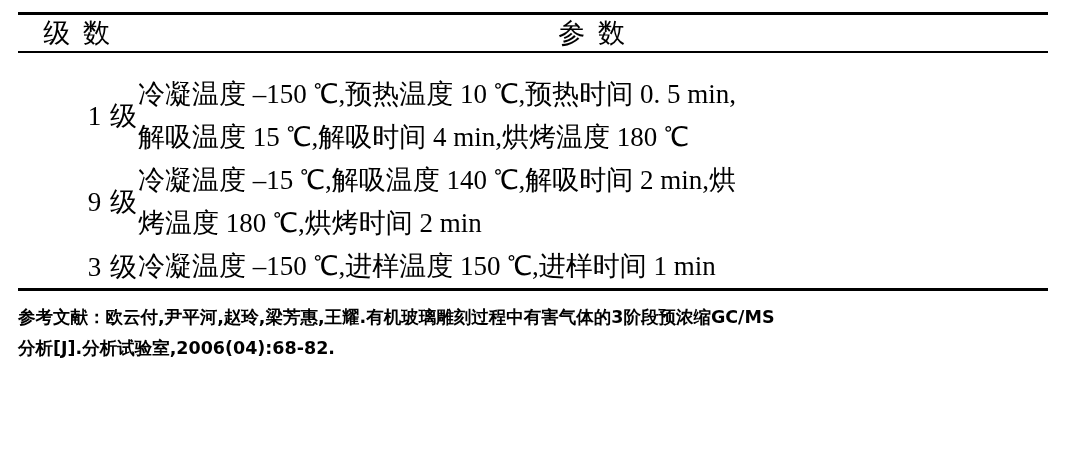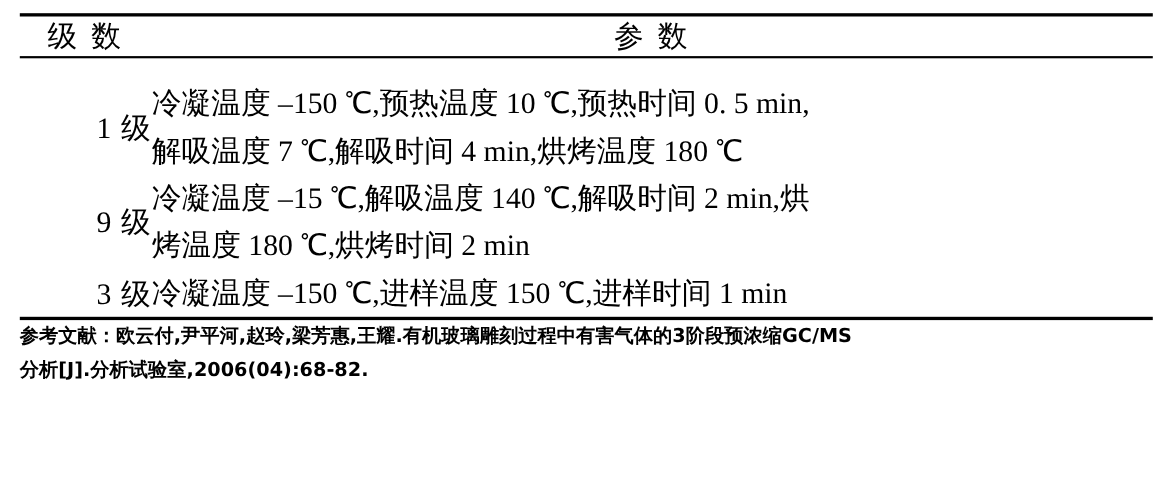--- a/index.html
+++ b/index.html
@@ -71,20 +71,21 @@
     white-space: nowrap;
   }
   tr.row-1 .level-cell,
   tr.row-1 .param-cell { padding-top: 20px; }
 
   .refs {
     font-family: "DejaVu Sans", sans-serif;
     font-weight: bold;
     font-size: 17.5px;
     line-height: 1.75;
+    padding-top: 11px;
     letter-spacing: 0px;
     color: #000000;
   }
 </style>
 </head>
 <body>
 
 <div class="page">
 
   <div class="rule-top"></div>
@@ -107,21 +108,21 @@
   <table class="param-table">
     <colgroup>
       <col class="col-level">
       <col class="col-param">
     </colgroup>
     <tbody>
       <tr class="row-1">
         <td class="level-cell">1 级</td>
         <td class="param-cell">
           <span class="line">冷凝温度 –150 ℃,预热温度 10 ℃,预热时间 0. 5 min,</span>
-          <span class="line">解吸温度 7 ℃,解吸时间 4 min,烘烤温度 180 ℃</span>
+          <span class="line">解吸温度 15 ℃,解吸时间 4 min,烘烤温度 180 ℃</span>
         </td>
       </tr>
       <tr>
         <td class="level-cell">9 级</td>
         <td class="param-cell">
           <span class="line">冷凝温度 –15 ℃,解吸温度 140 ℃,解吸时间 2 min,烘</span>
           <span class="line">烤温度 180 ℃,烘烤时间 2 min</span>
         </td>
       </tr>
       <tr>

